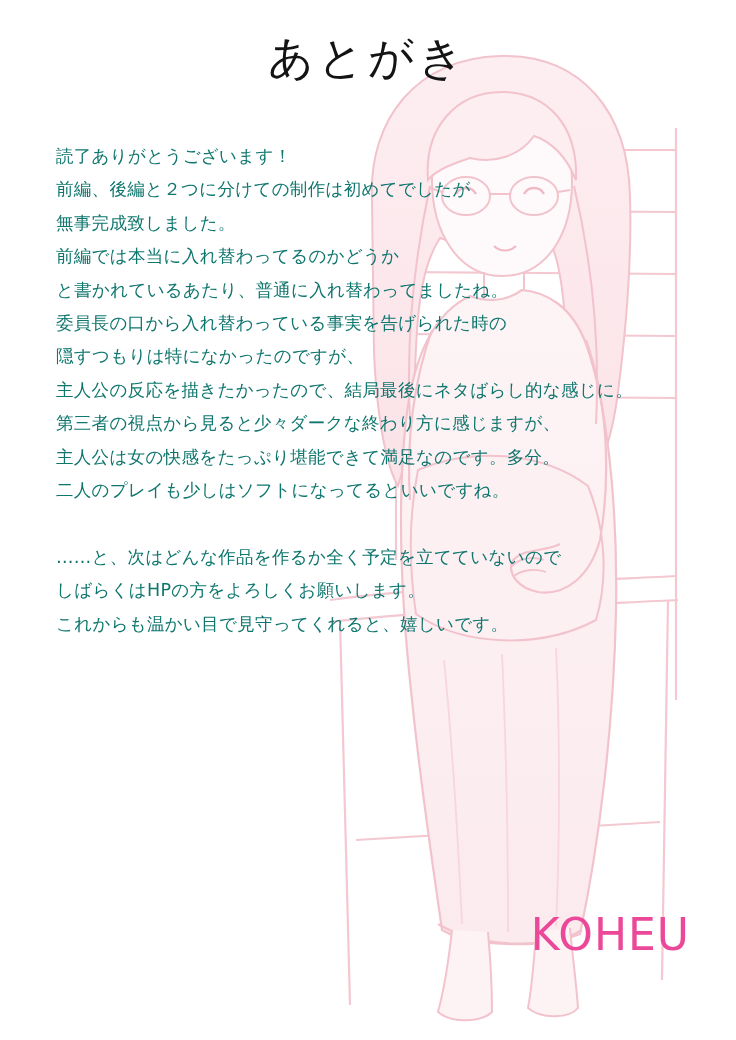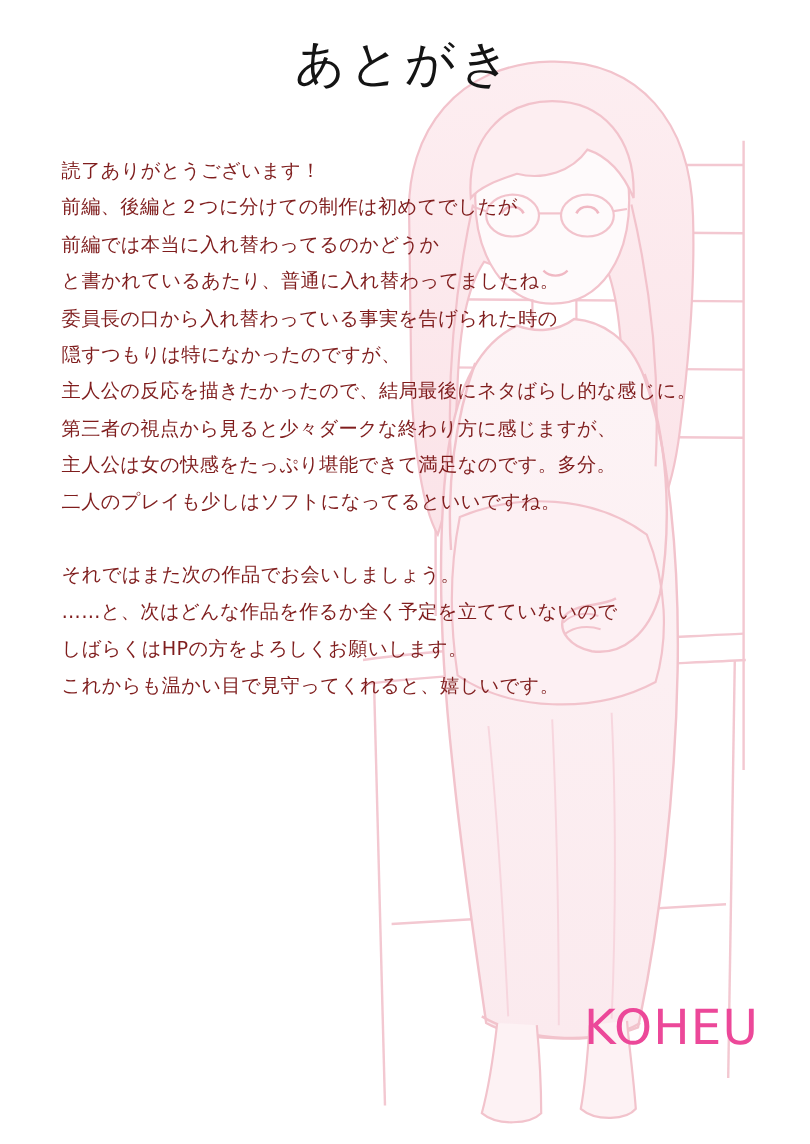--- a/index.html
+++ b/index.html
@@ -56,21 +56,21 @@
   .body-block {
     position: absolute;
     left: 56px;
     top: 140px;
     width: 620px;
   }
 
   .body-line {
     font-size: 17.5px;
     line-height: 33.4px;
-    color: #7f1d1d;
+    color: #0f766e;
     white-space: pre;
     letter-spacing: 0.3px;
   }
   .body-line.spacer {
     height: 33.4px;
   }
 
   .signature {
     position: absolute;
     right: 46px;
@@ -176,29 +176,29 @@
   </svg>
 </div>
 
 <div class="page">
 
   <div class="afterword-title">あとがき</div>
 
   <div class="body-block">
     <div class="body-line">読了ありがとうございます！</div>
     <div class="body-line">前編、後編と２つに分けての制作は初めてでしたが</div>
+    <div class="body-line">無事完成致しました。</div>
     <div class="body-line">前編では本当に入れ替わってるのかどうか</div>
     <div class="body-line">と書かれているあたり、普通に入れ替わってましたね。</div>
     <div class="body-line">委員長の口から入れ替わっている事実を告げられた時の</div>
     <div class="body-line">隠すつもりは特になかったのですが、</div>
     <div class="body-line">主人公の反応を描きたかったので、結局最後にネタばらし的な感じに。</div>
     <div class="body-line">第三者の視点から見ると少々ダークな終わり方に感じますが、</div>
     <div class="body-line">主人公は女の快感をたっぷり堪能できて満足なのです。多分。</div>
     <div class="body-line">二人のプレイも少しはソフトになってるといいですね。</div>
     <div class="body-line spacer"></div>
-    <div class="body-line">それではまた次の作品でお会いしましょう。</div>
     <div class="body-line">……と、次はどんな作品を作るか全く予定を立てていないので</div>
     <div class="body-line">しばらくはHPの方をよろしくお願いします。</div>
     <div class="body-line">これからも温かい目で見守ってくれると、嬉しいです。</div>
   </div>
 
   <div class="signature">KOHEU</div>
 </div>
 
 </body></html>

